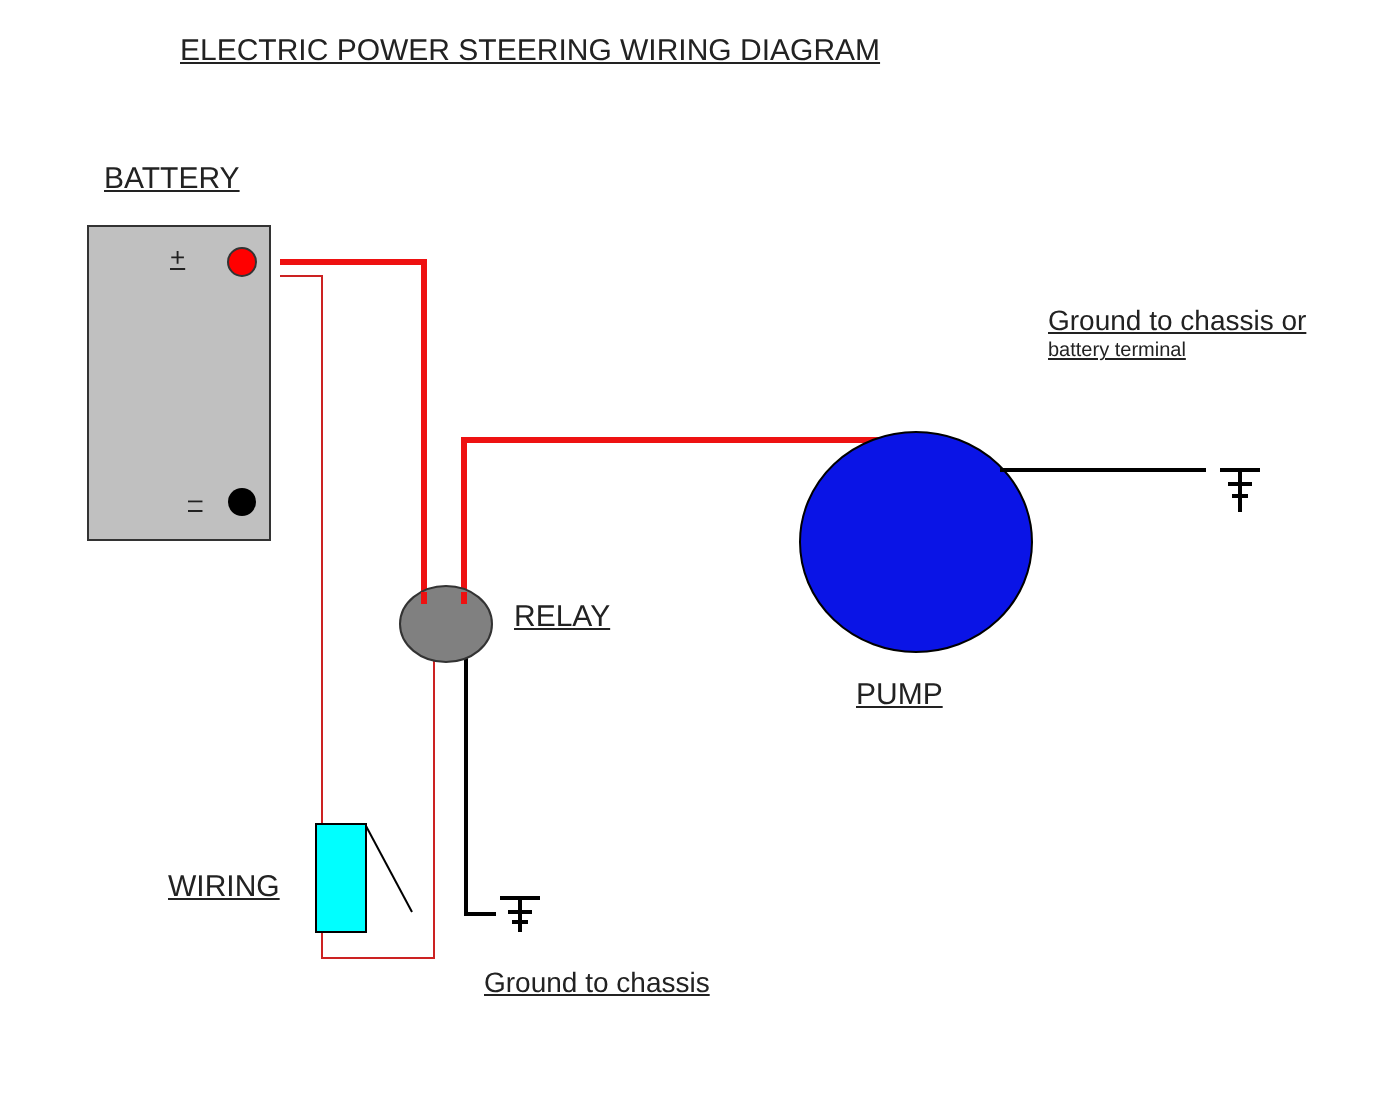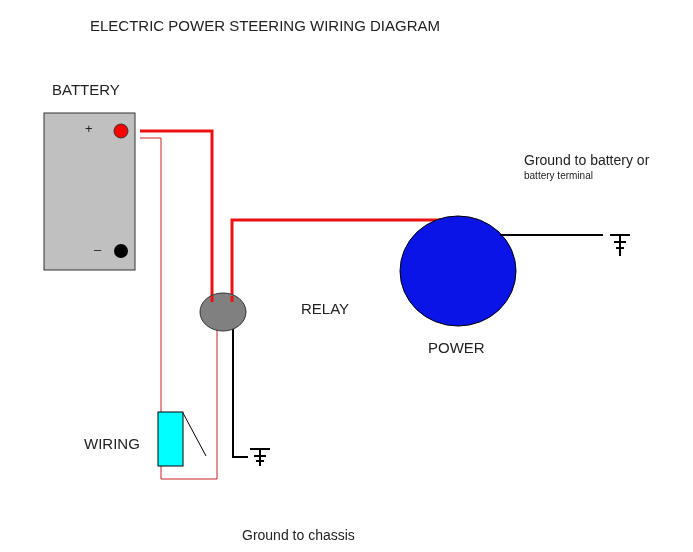--- a/index.html
+++ b/index.html
@@ -1,18 +1,18 @@
 <!DOCTYPE html>
 <html><head>
 <meta charset="utf-8">
 <style>
   html,body{margin:0;padding:0;background:#fff;}
   body{width:693px;height:552px;position:relative;overflow:hidden;font-family:"Liberation Sans",sans-serif;color:#222;}
-  .lbl{position:absolute;font-size:15px;white-space:nowrap;}
-  .title{left:90px;top:17px;font-size:15px;}
+  .lbl{position:absolute;font-size:15px;white-space:nowrap;text-decoration:underline;}
+  .title{left:90px;top:17px;font-size:15px;text-decoration:underline;}
   svg{position:absolute;left:0;top:0;}
 </style>
 </head>
 <body>
 
 <div class="lbl title">ELECTRIC POWER STEERING WIRING DIAGRAM</div>
 
 <svg width="693" height="552" viewBox="0 0 693 552">
 
   <g>
@@ -55,18 +55,18 @@
     <line x1="610" y1="235" x2="630" y2="235"></line>
     <line x1="614" y1="242" x2="626" y2="242"></line>
     <line x1="616" y1="248" x2="624" y2="248"></line>
     <line x1="620" y1="235" x2="620" y2="256"></line>
   </g>
 </svg>
 
 <div class="lbl" style="left:52px;top:81px;">BATTERY</div>
 <div class="lbl" style="left:85px;top:121px;font-size:13px;">+</div>
 <div class="lbl" style="left:94px;top:242px;font-size:13px;">–</div>
-<div class="lbl" style="left:257px;top:300px;margin-left:44px;">RELAY</div>
+<div class="lbl" style="left:257px;top:300px;">RELAY</div>
 <div class="lbl" style="left:84px;top:435px;">WIRING</div>
-<div class="lbl" style="left:428px;top:339px;">POWER</div>
-<div class="lbl" style="left:242px;top:483px;font-size:14px;margin-top:44px;">Ground to chassis</div>
-<div class="lbl" style="left:524px;top:152px;font-size:14px;">Ground to battery or</div>
+<div class="lbl" style="left:428px;top:339px;">PUMP</div>
+<div class="lbl" style="left:242px;top:483px;font-size:14px;">Ground to chassis</div>
+<div class="lbl" style="left:524px;top:152px;font-size:14px;">Ground to chassis or</div>
 <div class="lbl" style="left:524px;top:170px;font-size:10px;">battery terminal</div>
 
 </body></html>

